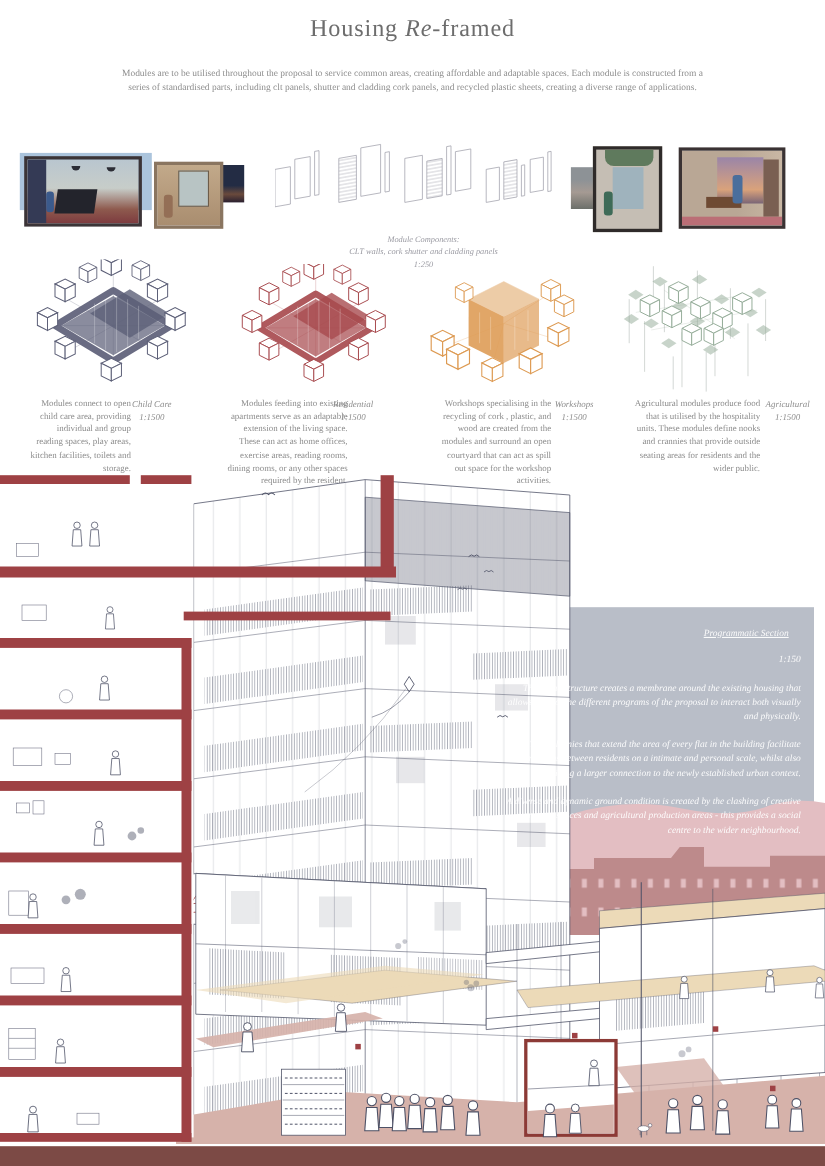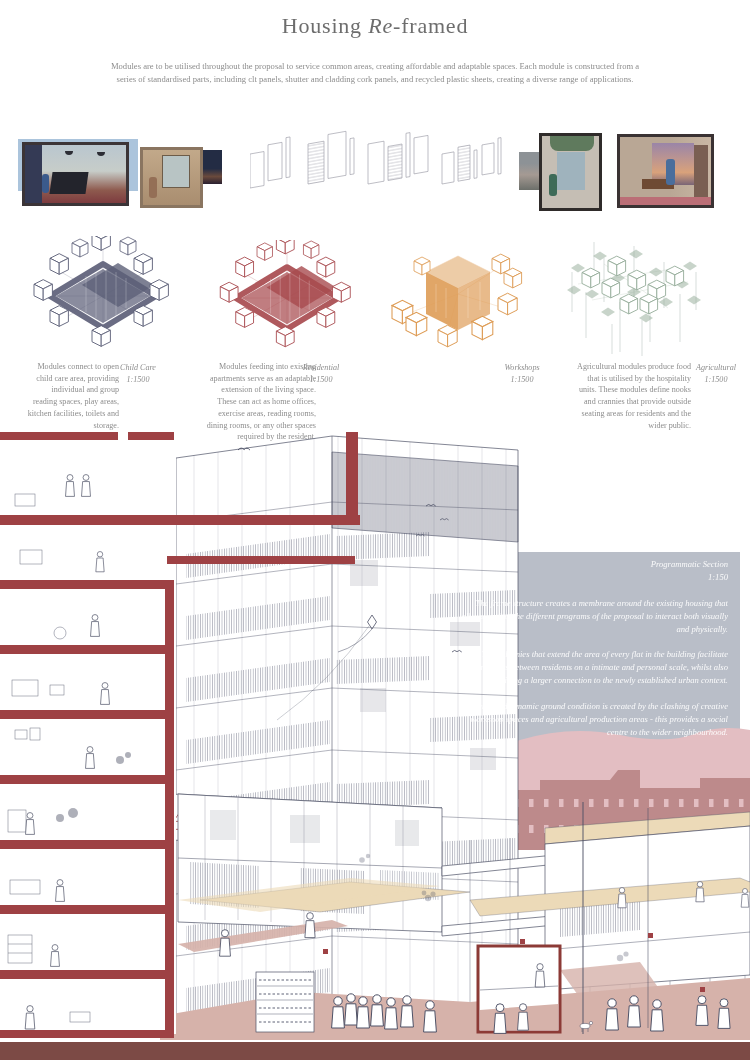--- a/index.html
+++ b/index.html
@@ -40,21 +40,21 @@
   .hatchline{stroke:var(--ink);stroke-width:.55;opacity:.7;}
   .hatchlineD{stroke:var(--ink);stroke-width:.6;}
   .winrect{fill:var(--hill-pink);}
   .mull{stroke:var(--ink);stroke-width:.3;opacity:.5;}
   .furn{stroke:var(--ink);stroke-width:.5;fill:none;opacity:.85;}
   .redgrid{stroke:var(--slab-red);stroke-width:.9;opacity:.85;fill:none;}
   
   .panel-text{top:558px;left:458px;width:270px;font-size:8.6px;font-style:italic;
               color:rgba(255,255,255,.93);line-height:1.5;text-align:right;}
   .panel-text p{margin:0 0 13px;}
-  .panel-text .tight{margin:0;}
+  .panel-text .tight{margin:11px;text-decoration:underline;}
 </style>
 </head>
 <body>
 
 <svg width="0" height="0" style="position:absolute" aria-hidden="true">
   <defs>
     <g id="cube">
       <polygon points="0,-5 8,-9 16,-5 8,-1"></polygon>
       <polygon points="0,-5 8,-1 8,9 0,5"></polygon>
       <polygon points="8,-1 16,-5 16,5 8,9"></polygon>
@@ -135,20 +135,25 @@
         <rect class="panelc" x="46" y="6" width="14" height="36"></rect>
     </g>
     <g transform="translate(192,18) skewY(-10)">
       <rect class="panelc" x="0" y="6" width="12" height="30"></rect>
         <rect class="panelh" x="16" y="2" width="12" height="34"></rect>
         <rect class="panelc" x="32" y="8" width="3" height="28"></rect>
         <rect class="panelc" x="40" y="4" width="12" height="30"></rect>
         <rect class="panelc" x="56" y="0" width="3" height="36"></rect>
     </g>
   </svg>
+  <div class="abs caption">
+    <span>Module Components:</span><br>
+    <span>CLT walls, cork shutter and cladding panels</span><br>
+    <span>1:250</span>
+  </div>
 
   <svg class="abs axon0" style="left:28px;top:236px;" width="150" height="122" viewBox="0 0 150 122">
     <g class="spoke">
         <line x1="75" y1="60" x2="75" y2="14"></line>
         <line x1="75" y1="60" x2="117" y2="36"></line>
         <line x1="75" y1="60" x2="130" y2="60"></line>
         <line x1="75" y1="60" x2="117" y2="84"></line>
         <line x1="75" y1="60" x2="75" y2="106"></line>
         <line x1="75" y1="60" x2="33" y2="84"></line>
         <line x1="75" y1="60" x2="20" y2="60"></line>
@@ -294,20 +299,21 @@
       <span>Child Care</span>
       <span>1:1500</span>
     </div>
 
   <div class="desc" style="left:195px;width:110px;">Modules feeding into existing apartments serve as an adaptable extension of the living space. These can act as home offices, exercise areas, reading rooms, dining rooms, or any other spaces required by the resident.</div>
   <div class="lab" style="left:296px;width:50px;">
       <span>Residential</span>
       <span>1:1500</span>
     </div>
 
+  <div class="desc" style="left:385px;width:105px;">Workshops specialising in the recycling of cork , plastic, and wood are created from the modules and surround an open courtyard that can act as spill out space for the workshop activities.</div>
   <div class="lab" style="left:497px;width:50px;">
       <span>Workshops</span>
       <span>1:1500</span>
     </div>
 
   <div class="desc" style="left:558px;width:122px;">Agricultural modules produce food that is utilised by the hospitality units. These modules define nooks and crannies that provide outside seating areas for residents and the wider public.</div>
   <div class="lab" style="left:690px;width:52px;">
       <span>Agricultural</span>
       <span>1:1500</span>
     </div>

